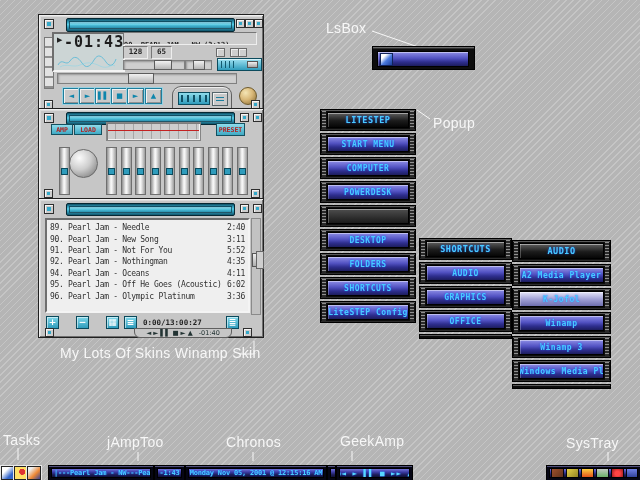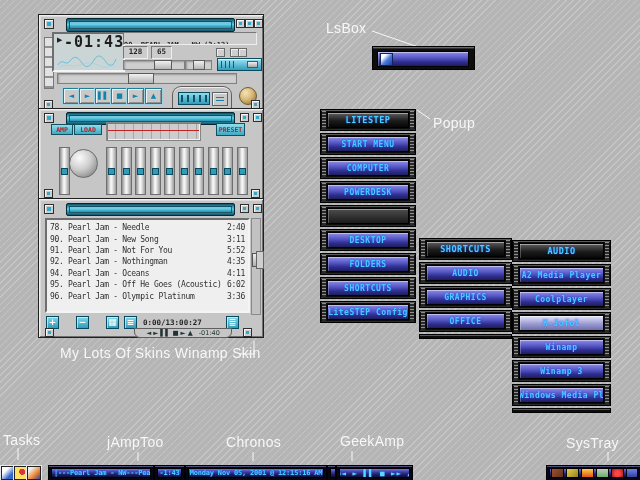--- a/index.html
+++ b/index.html
@@ -258,21 +258,21 @@
   </div>
 
   <div class="win" style="top:198px;height:138px">
     <div class="corner-btn" style="left:5px;top:5px"></div>
     <div class="titlebar" style="left:27px;top:4px;width:167px;height:11px"></div>
     <div class="corner-btn" style="left:201px;top:5px;width:7px;height:7px"></div>
     <div class="corner-btn" style="left:214px;top:5px;width:7px;height:7px"></div>
 
     <div class="pl-list" style="left:6px;top:19px;width:205px;height:95px">
       <div class="pl-row">
-          <span>78. Pearl Jam - Needle</span>
+          <span>89. Pearl Jam - Needle</span>
           <span class="pl-time">2:40</span>
         </div>
       <div class="pl-row">
           <span>90. Pearl Jam - New Song</span>
           <span class="pl-time">3:11</span>
         </div>
       <div class="pl-row">
           <span>91. Pearl Jam - Not For You</span>
           <span class="pl-time">5:52</span>
         </div>
@@ -375,23 +375,20 @@
       </div>
     <div class="menu-footer"></div>
   </div>
 
   <div class="ls-menu" style="left:512px;top:240px;width:99px">
     <div class="ls-item title">
         <div class="ls-inner">AUDIO</div>
       </div>
     <div class="ls-item">
         <div class="ls-inner">A2 Media Player</div>
-      </div>
-    <div class="ls-item">
-        <div class="ls-inner">Coolplayer</div>
       </div>
     <div class="ls-item hover">
         <div class="ls-inner">K-Jofol</div>
       </div>
     <div class="ls-item">
         <div class="ls-inner">Winamp</div>
       </div>
     <div class="ls-item">
         <div class="ls-inner">Winamp 3</div>
       </div>

